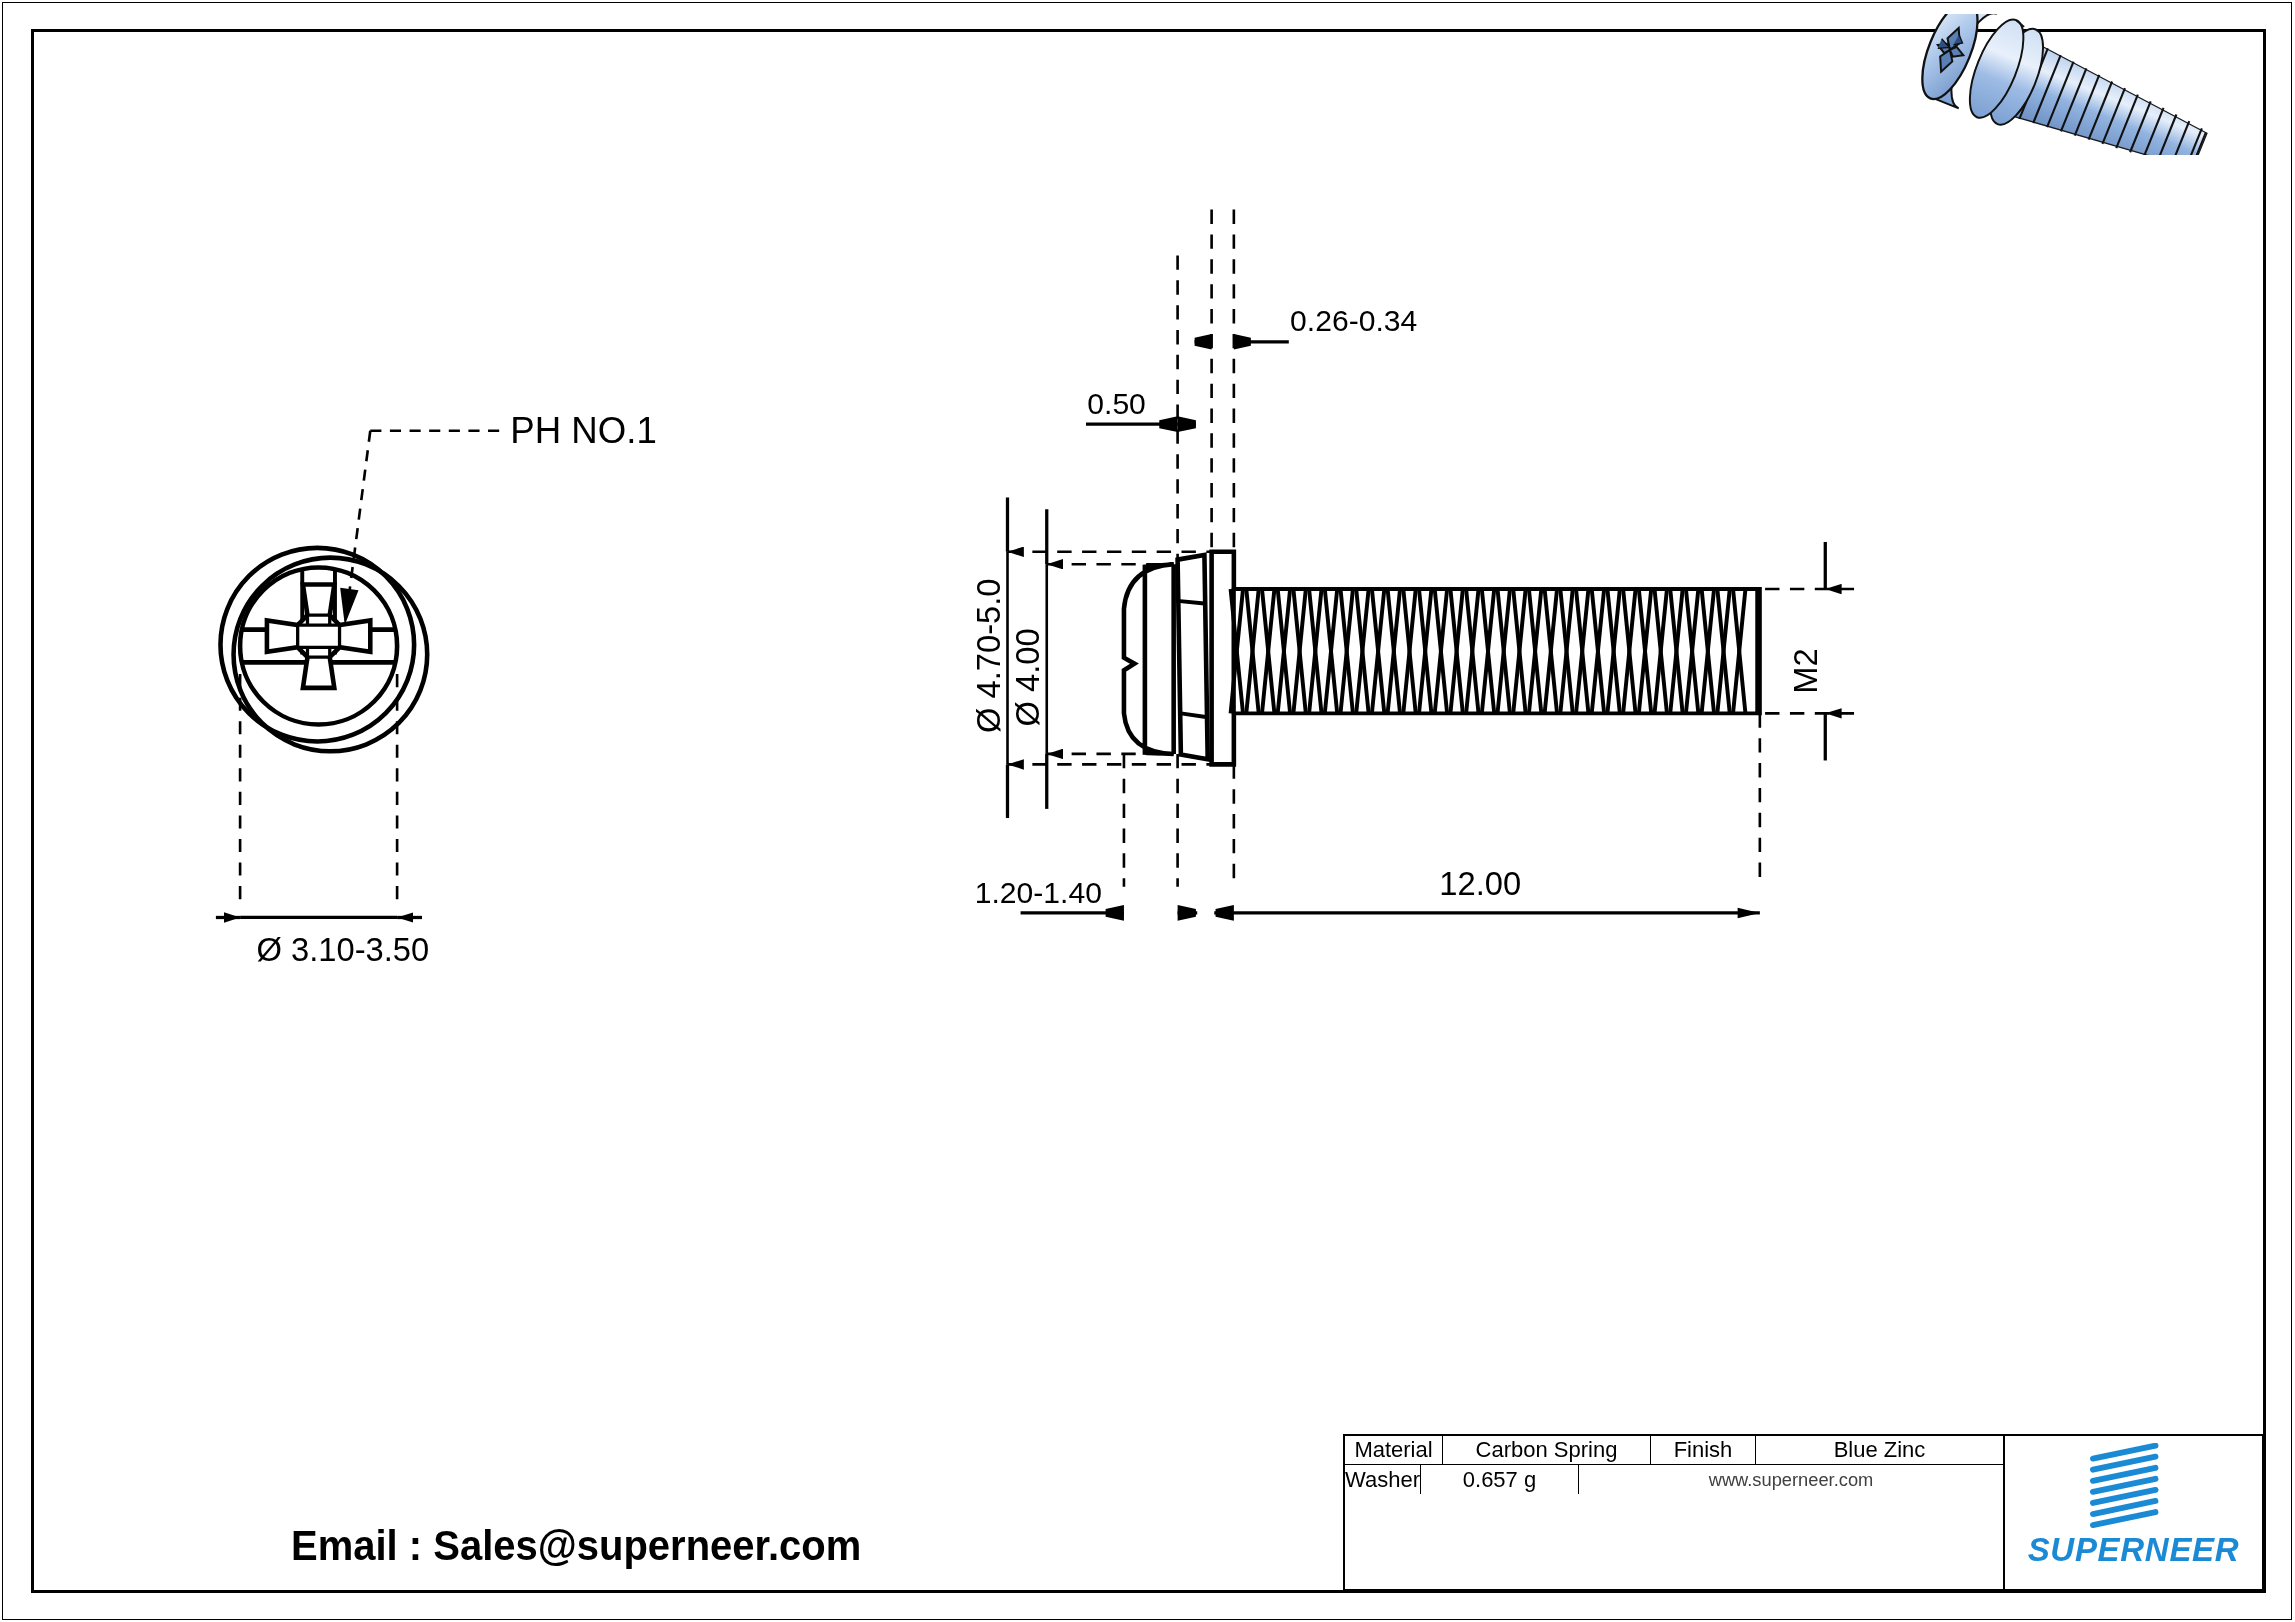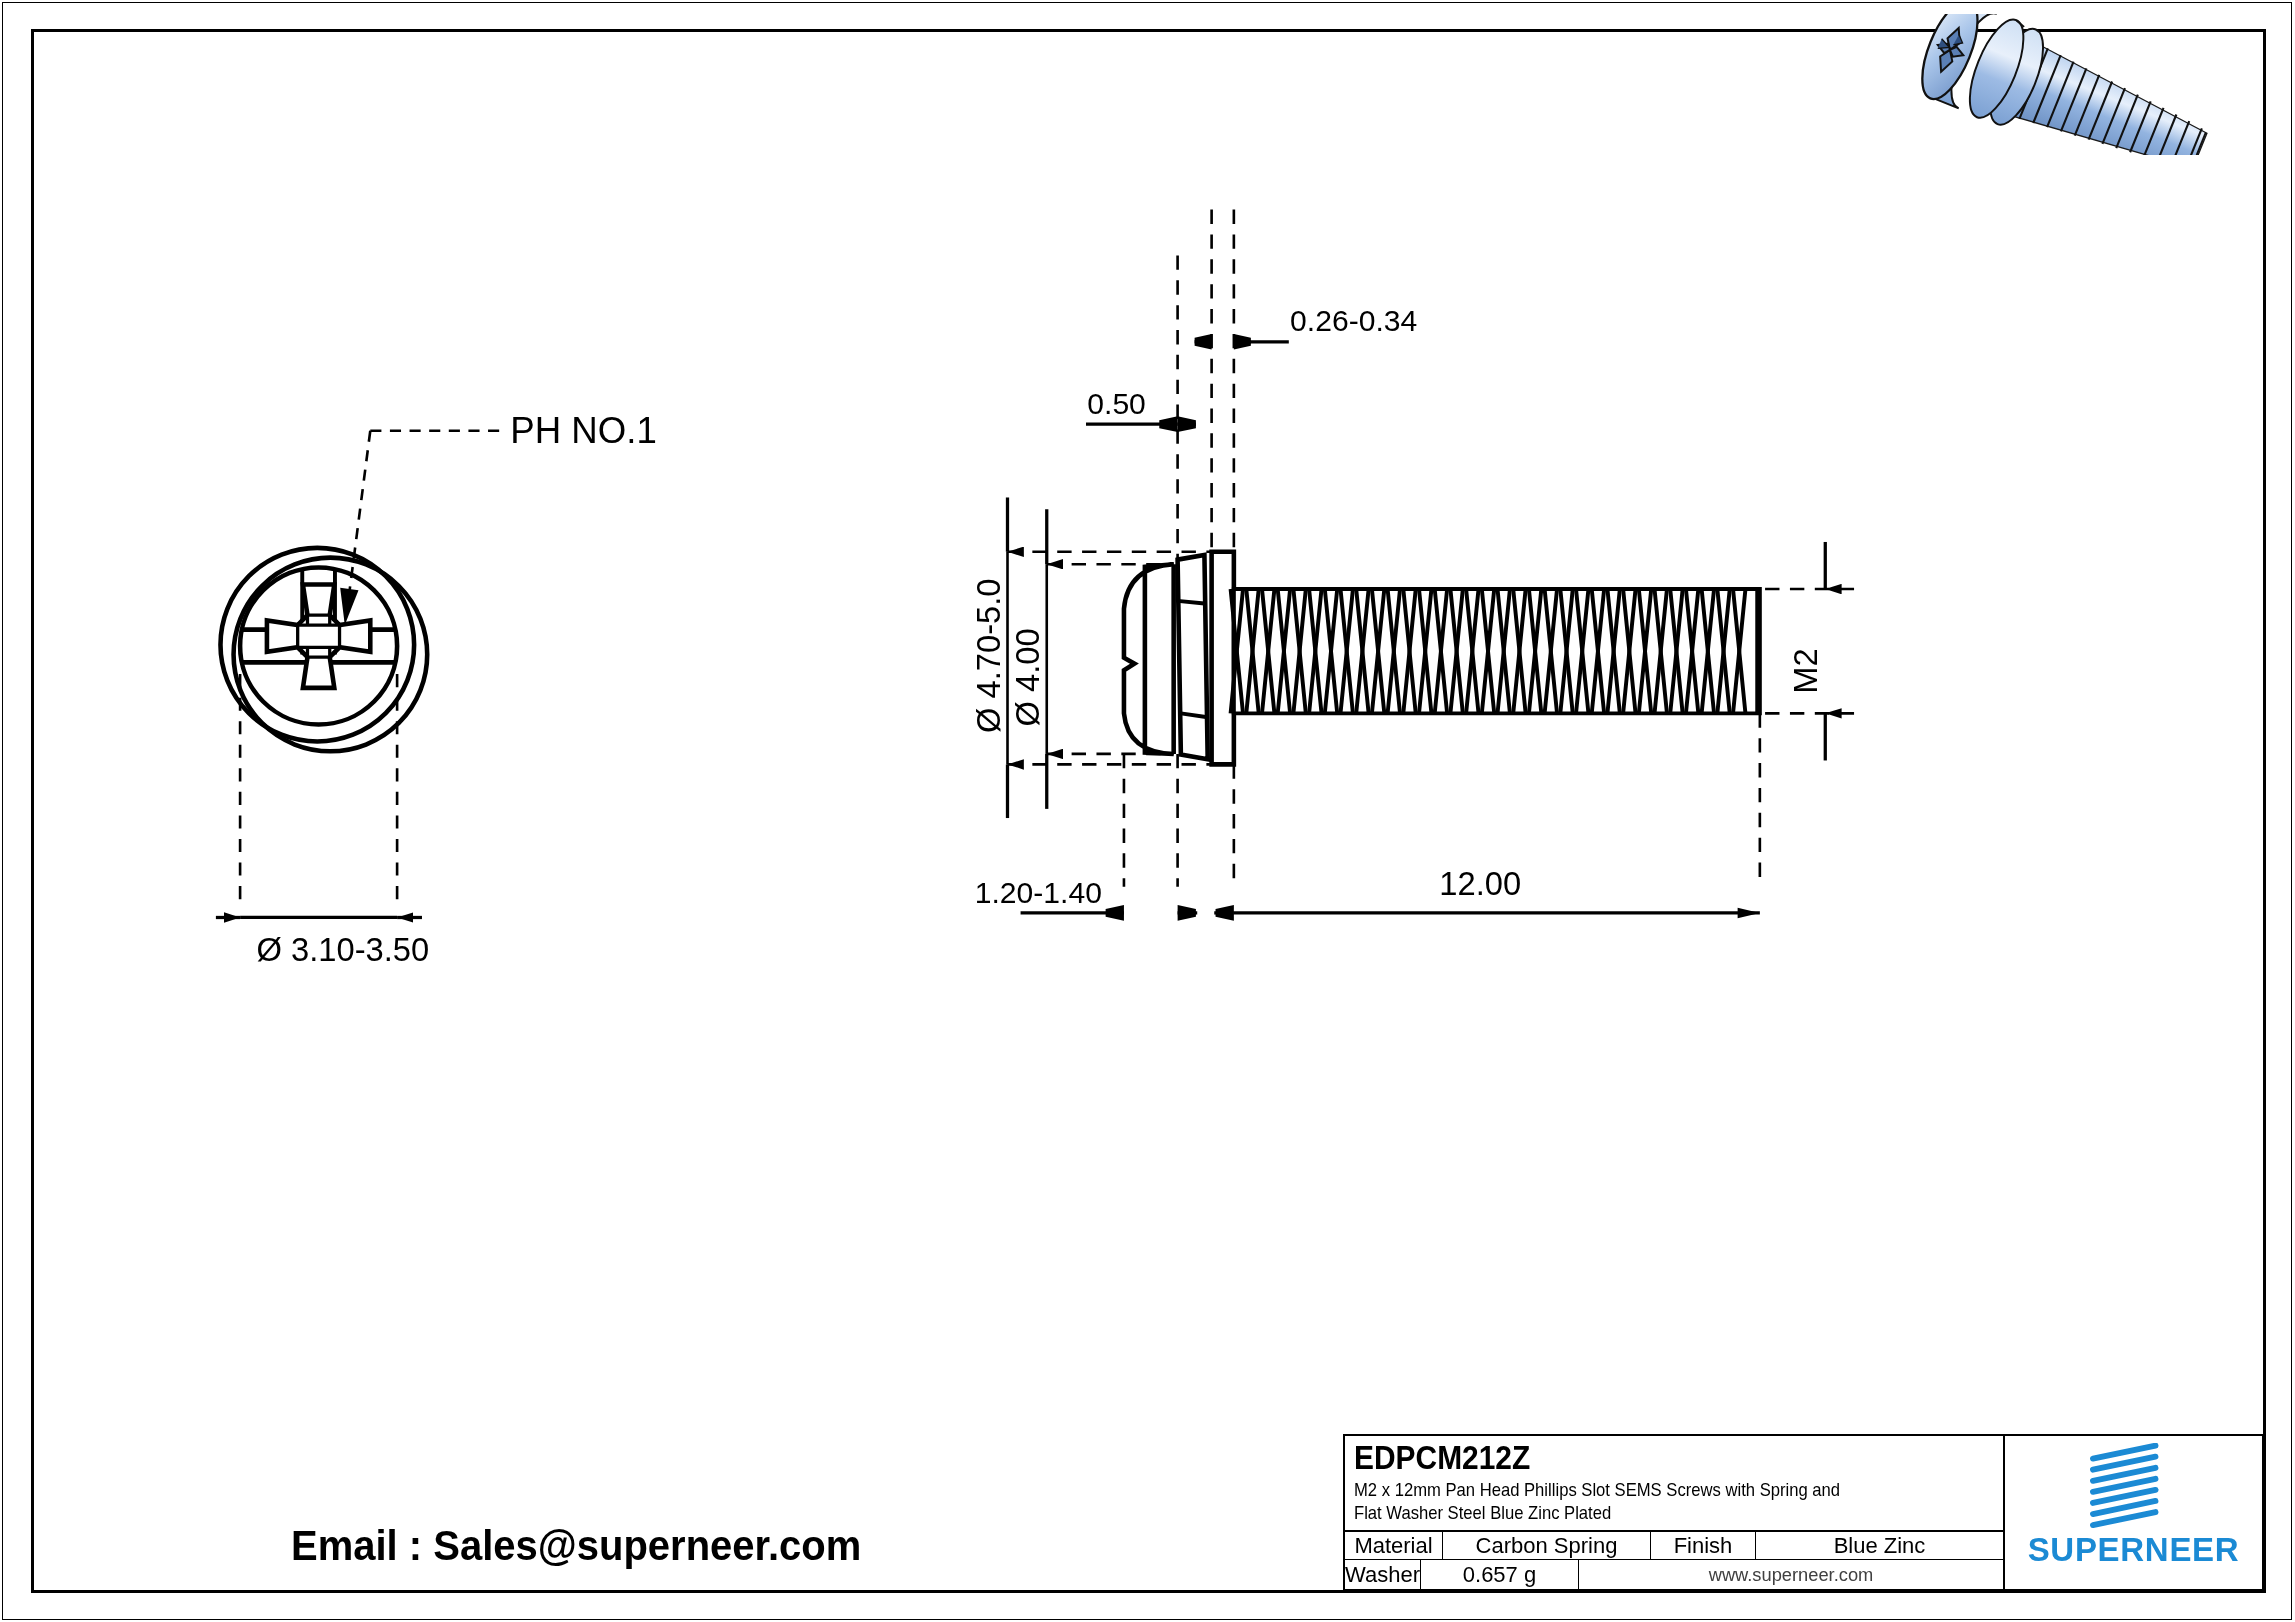--- a/index.html
+++ b/index.html
@@ -31,21 +31,21 @@
   .bw{border-right:1.3px solid #000;}
   .c-lbl{width:98px;}
   .c-val{width:208px;}
   .c-lbl2{width:105px;}
   .c-val2{width:247px;}
   .c-web{width:559px;color:#404040;font-size:18.3px;}
   #tb-right{width:258px;display:flex;flex-direction:column;align-items:center;
       justify-content:flex-start;padding-top:6.5px;box-sizing:border-box;}
   #logo-mark{width:98px;height:86px;}
   #logo-word{font-size:33px;font-weight:bold;color:#1b8ad4;letter-spacing:0.7px;
-      transform:scaleX(1.0);margin-top:2.6px;}
+      transform:scaleX(1.0);margin-top:2.6px;font-style:italic;}
   #render3d{position:absolute;left:1901px;top:14.4px;width:386px;height:141px;}
 </style>
 </head>
 <body>
 
 <div id="sheet">
 
   <div class="outer-border"></div>
   <div class="inner-border"></div>
 
@@ -273,27 +273,20 @@
     <path d="M2690,1395 L2656,1387 L2656,1403 L2690,1395 Z" fill="#000"></path>
     <text class="dimtxt-lg" x="2200" y="1368">12.00</text>
 
     <text class="dimtxt-lg" x="780" y="676" style="font-size:56px">PH NO.1</text>
   </svg>
 
   <div class="email">Email : Sales@superneer.com</div>
 
   <div id="titleblock">
     <div id="tb-left">
-      <div id="tb-top">
-        <div class="partno">EDPCM212Z</div>
-        <div class="partdesc">
-          <div>M2 x 12mm Pan Head Phillips Slot SEMS Screws with Spring and</div>
-          <div>Flat Washer Steel Blue Zinc Plated</div>
-        </div>
-      </div>
       <div class="tb-row first">
         <div class="tb-cell c-lbl bw">Material</div>
         <div class="tb-cell c-val bw">Carbon Spring</div>
         <div class="tb-cell c-lbl2 bw">Finish</div>
         <div class="tb-cell c-val2">Blue Zinc</div>
       </div>
       <div class="tb-row">
         <div class="tb-cell c-lbl bw">Washer</div>
         <div class="tb-cell c-val bw">0.657 g</div>
         <div class="tb-cell c-web">www.superneer.com</div>

